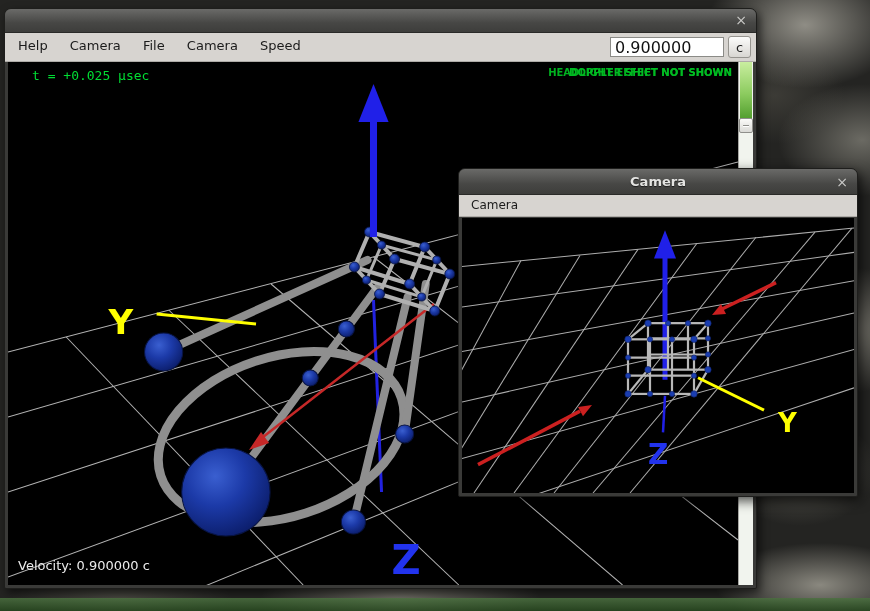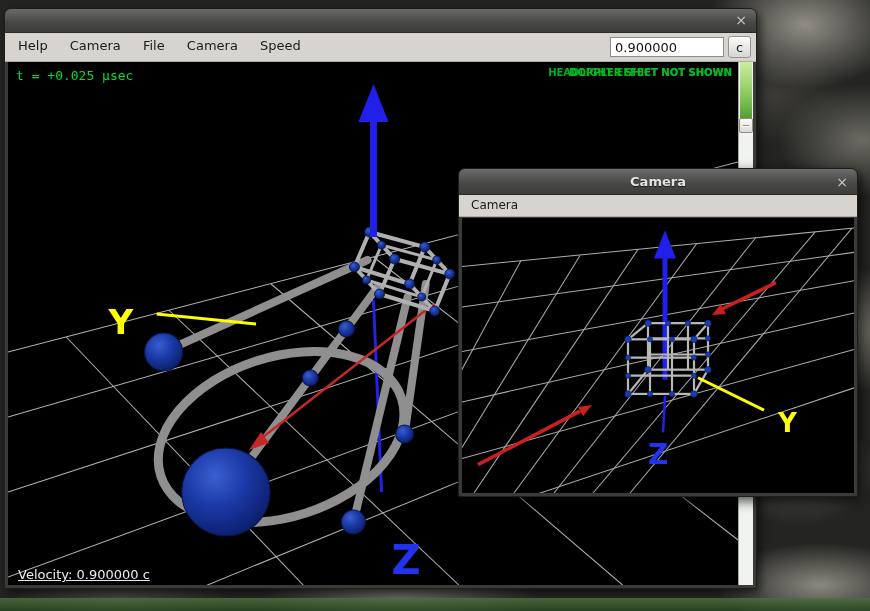--- a/index.html
+++ b/index.html
@@ -33,43 +33,43 @@
     cursor:default;
   }
   .menubar {
     height:29px; background:#d7d4d0; border-bottom:1px solid #aeaba7; position:relative;
     font-size:13px; color:#1b1b1b; padding-left:4px;
   }
   .menu-item { display:inline-block; padding:5px 9px 4px 9px; }
   .vel-input {
     position:absolute; right:32px; top:4px; width:114px; height:20px;
     border:1px solid #8b8b87; background:#ffffff; font-family:"DejaVu Sans", sans-serif;
-    font-size:13px; padding:0 4px; color:#111;
+    font-size:16px; padding:0 4px; color:#111;
   }
   .c-btn {
     position:absolute; right:5px; top:3px; width:23px; height:22px;
     background:linear-gradient(#fcfcfb,#d8d6d2); border:1px solid #96948f; border-radius:3px;
     font-family:"DejaVu Sans", sans-serif; font-size:13px; color:#222;
   }
   
   #main-window { left:4px; top:8px; width:753px; height:581px; box-shadow:3px 4px 10px rgba(0,0,0,.6); }
   #main-content { position:absolute; top:53px; left:3px; right:3px; bottom:3px; display:flex; background:#3a3a38; }
   #main-viewport { flex:1; position:relative; background:#000; overflow:hidden; }
   #main-viewport svg { position:absolute; inset:0; width:100%; height:100%; }
   .hud-time {
-    position:absolute; left:8px; top:6px; color:#00dd33; font-size:13px;
+    position:absolute; left:24px; top:6px; color:#00dd33; font-size:13px;
     font-family:"DejaVu Sans Mono", monospace;
   }
   .hud-warn {
     position:absolute; right:6px; top:5px; color:#00bb22; font-size:10px; font-weight:bold;
     white-space:nowrap; font-family:"DejaVu Sans", sans-serif;
   }
   .hud-warn.under { opacity:.95; }
   .hud-velocity {
-    position:absolute; left:10px; bottom:3px; color:#ececec; font-size:13px;text-decoration:underline;
+    position:absolute; left:10px; bottom:12px; color:#ececec; font-size:13px;
   }
   
   #main-scale { width:15px; position:relative; background:#f1f4ee; border-left:1px solid #a8a8a4; }
   #scale-fill { position:absolute; top:0; left:1px; right:1px; height:58px;
     background:linear-gradient(#c9ee9f, #8ccb5f 55%, #4f9c2c); }
   #scale-handle { position:absolute; top:56px; left:0; right:0; height:15px;
     background:linear-gradient(#fbfbf9,#dadad6); border:1px solid #8f8f8b; border-radius:2px; }
   #scale-handle .grip { position:absolute; left:3px; right:3px; top:6px; height:2px;
     border-top:1px solid #8f8f8b; border-bottom:1px solid #ffffff; }
   

